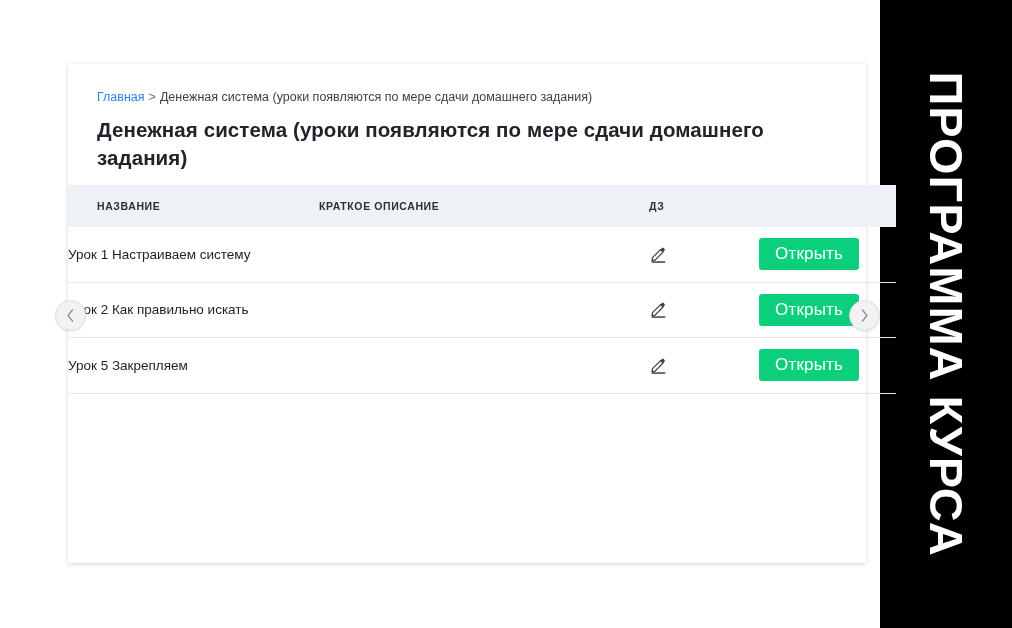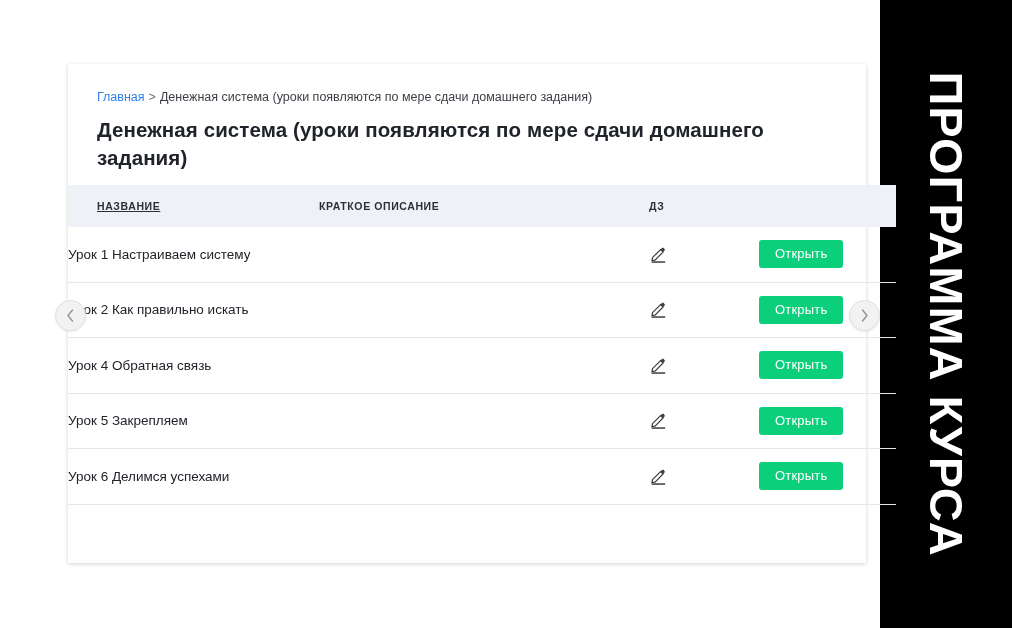--- a/index.html
+++ b/index.html
@@ -98,21 +98,21 @@
     height: 42px;
     font-size: 10.5px;
     font-weight: bold;
     letter-spacing: 0.6px;
     color: #2b3038;
     text-align: left;
     text-transform: uppercase;
     padding: 0;
     vertical-align: middle;
   }
-  .col-name   { width: 222px; padding-left: 29px !important; text-decoration: underline; }
+  .col-name   { width: 222px; padding-left: 29px !important; }
   .col-desc   { width: 330px; }
   .col-hw     { width: 110px; margin-top: 12px; }
   .col-action { width: 137px; }
 
   #lessons-table tbody td {
     height: 54.5px;
     border-bottom: 1px solid #e3e6ea;
     font-size: 13.5px;
     color: #20242a;
     vertical-align: middle;
@@ -130,21 +130,21 @@
     position: relative;
     vertical-align: middle;
     cursor: pointer;
   }
   .pencil-icon svg { display: block; }
 
   .open-button {
     display: inline-block;
     background: #0ccf7c;
     color: #ffffff;
-    font-size: 13px;
+    font-size: 17px;
     font-family: "Liberation Sans", sans-serif;
     border: none;
     border-radius: 3px;
     padding: 7px 16px 8px 16px;
     cursor: pointer;
     line-height: 1;
     letter-spacing: 0.2px;
   }
 
   
@@ -216,70 +216,38 @@
               <rect x="2.6" y="16.3" width="13.6" height="1.5" fill="#3b3f45"></rect>
             </svg>
           </span>
         </td>
         <td class="cell-action">
           <button class="open-button">Открыть</button>
         </td>
       </tr>
 
 
-      <tr>
-        <td class="cell-name">Урок 4 Обратная связь</td>
-        <td class="cell-desc"></td>
-        <td class="cell-hw">
-          <span class="pencil-icon">
-            <svg width="19" height="19" viewBox="0 0 19 19">
-              <path d="M3.5 12.6 L11.6 4.5 L14.1 7.0 L6.0 15.1 L3.0 15.6 Z" fill="none" stroke="#3b3f45" stroke-width="1.2"></path>
-              <path d="M11.6 4.5 L13.0 3.1 C13.5 2.6 14.2 2.6 14.7 3.1 L15.5 3.9 C16.0 4.4 16.0 5.1 15.5 5.6 L14.1 7.0 Z" fill="#3b3f45"></path>
-              <rect x="2.6" y="16.3" width="13.6" height="1.5" fill="#3b3f45"></rect>
-            </svg>
-          </span>
-        </td>
-        <td class="cell-action">
-          <button class="open-button">Открыть</button>
-        </td>
-      </tr>
 
       <tr>
         <td class="cell-name">Урок 5 Закрепляем</td>
         <td class="cell-desc"></td>
         <td class="cell-hw">
           <span class="pencil-icon">
             <svg width="19" height="19" viewBox="0 0 19 19">
               <path d="M3.5 12.6 L11.6 4.5 L14.1 7.0 L6.0 15.1 L3.0 15.6 Z" fill="none" stroke="#3b3f45" stroke-width="1.2"></path>
               <path d="M11.6 4.5 L13.0 3.1 C13.5 2.6 14.2 2.6 14.7 3.1 L15.5 3.9 C16.0 4.4 16.0 5.1 15.5 5.6 L14.1 7.0 Z" fill="#3b3f45"></path>
               <rect x="2.6" y="16.3" width="13.6" height="1.5" fill="#3b3f45"></rect>
             </svg>
           </span>
         </td>
         <td class="cell-action">
           <button class="open-button">Открыть</button>
         </td>
       </tr>
 
-      <tr>
-        <td class="cell-name">Урок 6 Делимся успехами</td>
-        <td class="cell-desc"></td>
-        <td class="cell-hw">
-          <span class="pencil-icon">
-            <svg width="19" height="19" viewBox="0 0 19 19">
-              <path d="M3.5 12.6 L11.6 4.5 L14.1 7.0 L6.0 15.1 L3.0 15.6 Z" fill="none" stroke="#3b3f45" stroke-width="1.2"></path>
-              <path d="M11.6 4.5 L13.0 3.1 C13.5 2.6 14.2 2.6 14.7 3.1 L15.5 3.9 C16.0 4.4 16.0 5.1 15.5 5.6 L14.1 7.0 Z" fill="#3b3f45"></path>
-              <rect x="2.6" y="16.3" width="13.6" height="1.5" fill="#3b3f45"></rect>
-            </svg>
-          </span>
-        </td>
-        <td class="cell-action">
-          <button class="open-button">Открыть</button>
-        </td>
-      </tr>
 
     </tbody>
   </table>
 </div>
 
 <div class="nav-arrow" id="arrow-left">
   <span>
     <svg width="29" height="29" viewBox="0 0 29 29">
       <path d="M16.5 9 L12 14.5 L16.5 20" fill="none" stroke="#8a8f96" stroke-width="1.3" stroke-linecap="round" stroke-linejoin="round"></path>
     </svg>

